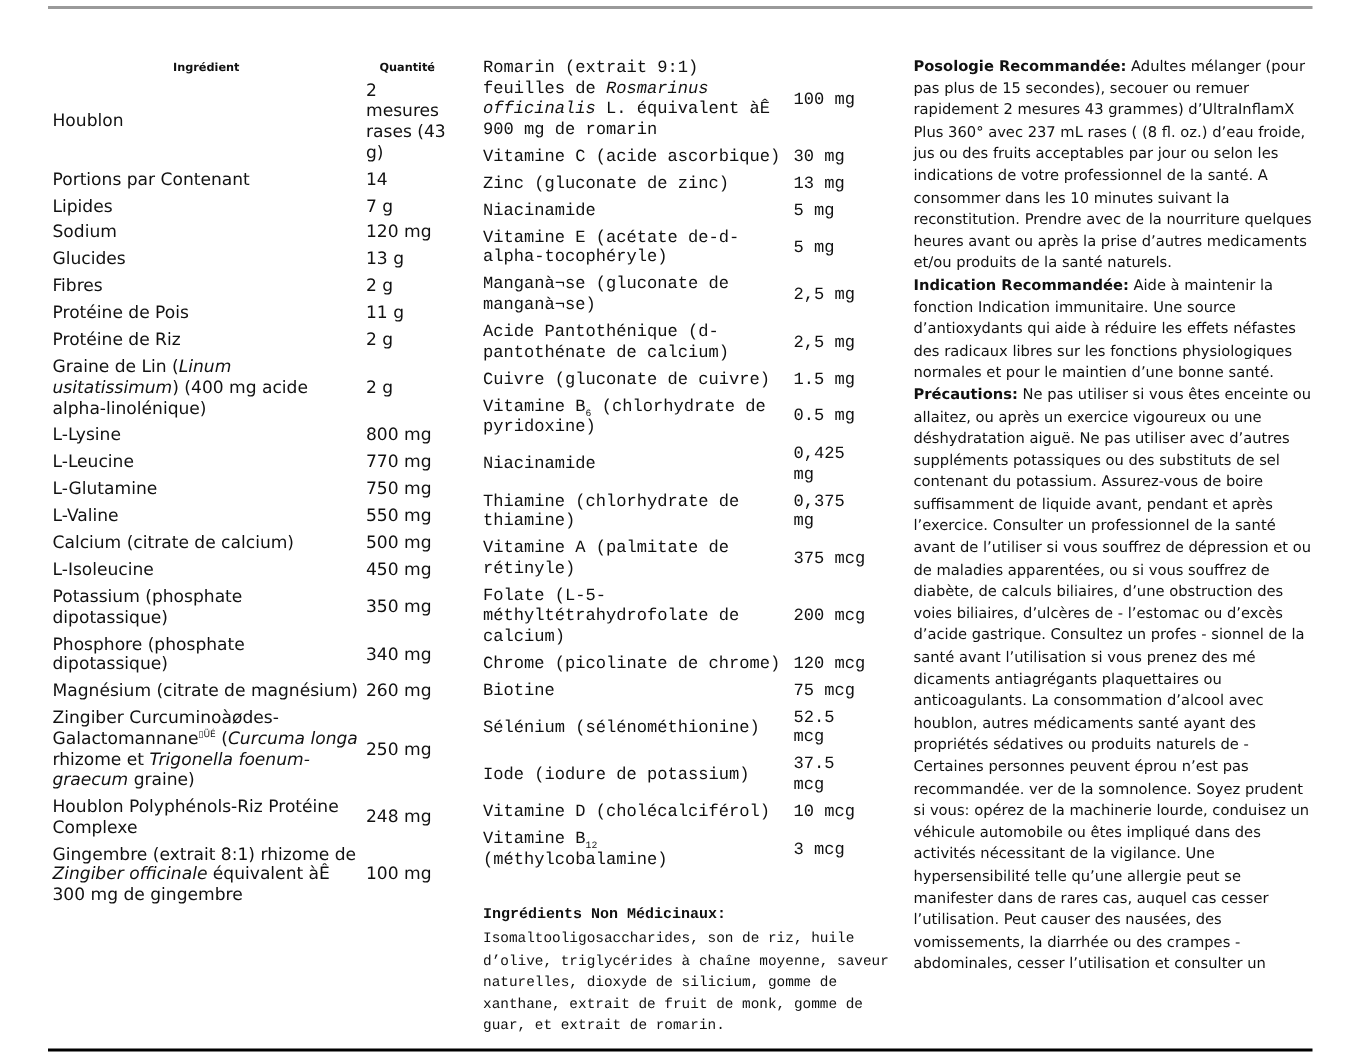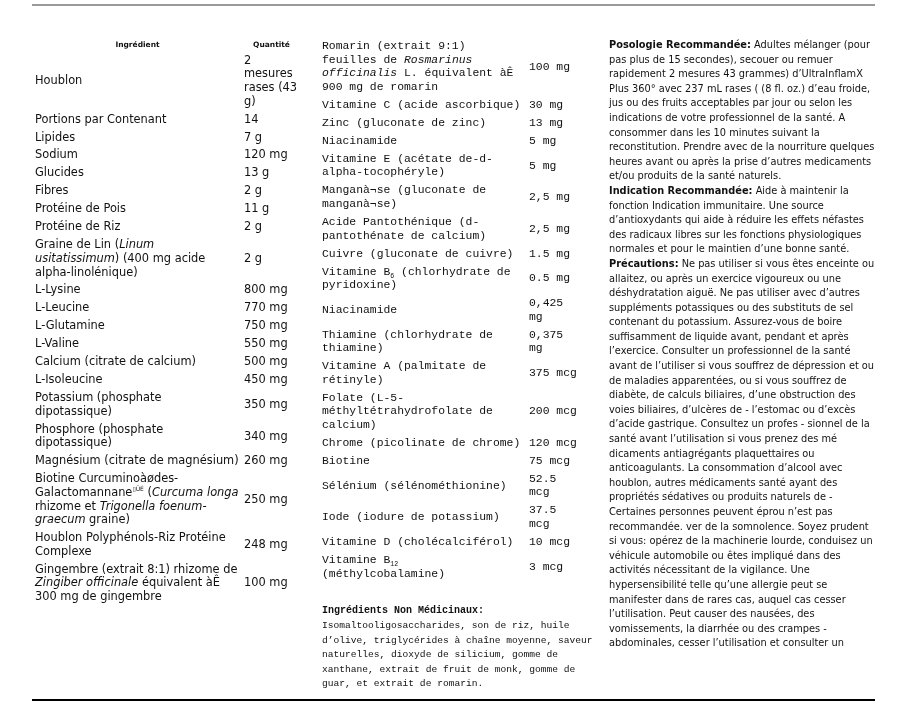--- a/index.html
+++ b/index.html
@@ -123,21 +123,21 @@
         </tr>
     <tr class="r">
           <td class="name">Phosphore (phosphate dipotassique)</td>
           <td class="qty">340 mg</td>
         </tr>
     <tr class="r">
           <td class="name">Magnésium (citrate de magnésium)</td>
           <td class="qty">260 mg</td>
         </tr>
     <tr class="r">
-      <td class="name"><span>Biotine Curcuminoàødes-Galactomannane</span><span class="sup">▯ÜÉ</span><span> (</span><i>Curcuma longa</i><span> rhizome et </span><i>Trigonella foenum-graecum</i><span> graine)</span></td>
+      <td class="name"><span>Zingiber Curcuminoàødes-Galactomannane</span><span class="sup">▯ÜÉ</span><span> (</span><i>Curcuma longa</i><span> rhizome et </span><i>Trigonella foenum-graecum</i><span> graine)</span></td>
       <td class="qty">250 mg</td>
     </tr>
     <tr class="r">
           <td class="name">Houblon Polyphénols-Riz Protéine Complexe</td>
           <td class="qty">248 mg</td>
         </tr>
     <tr class="r">
       <td class="name"><span>Gingembre (extrait 8:1) rhizome de </span><i>Zingiber officinale</i><span> équivalent àÊ 300 mg de gingembre</span></td>
       <td class="qty">100 mg</td>
     </tr>

